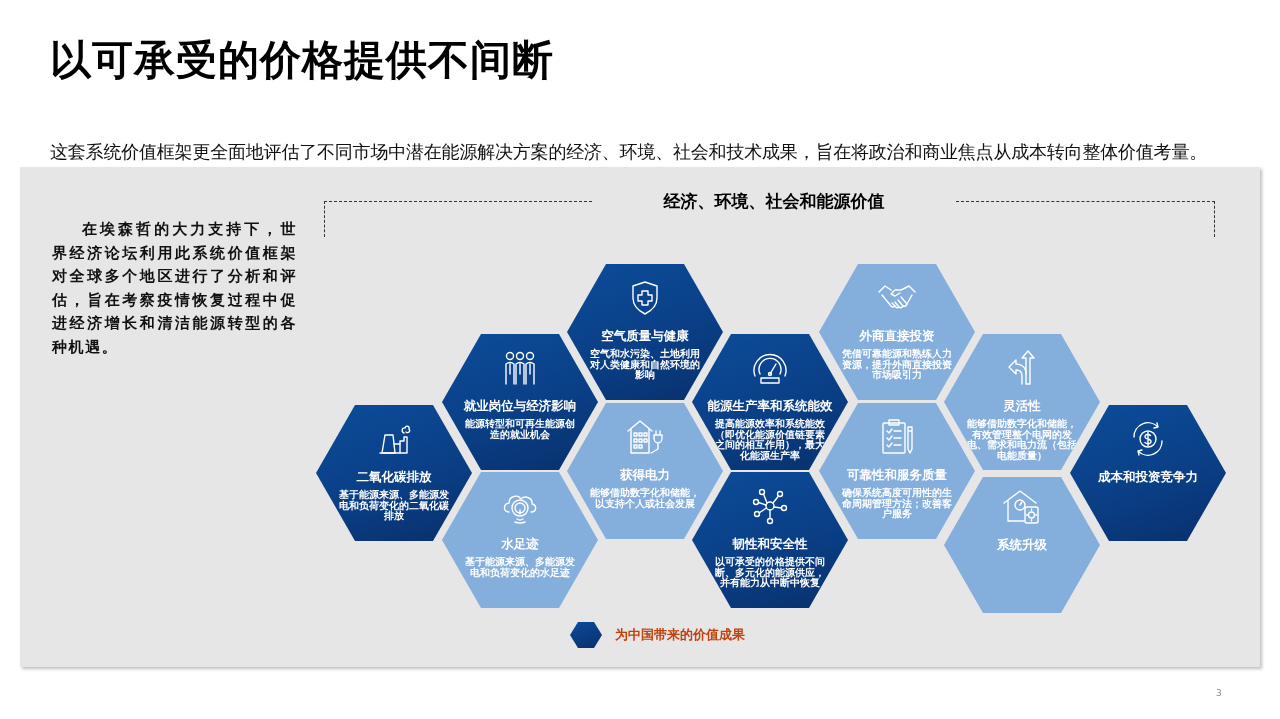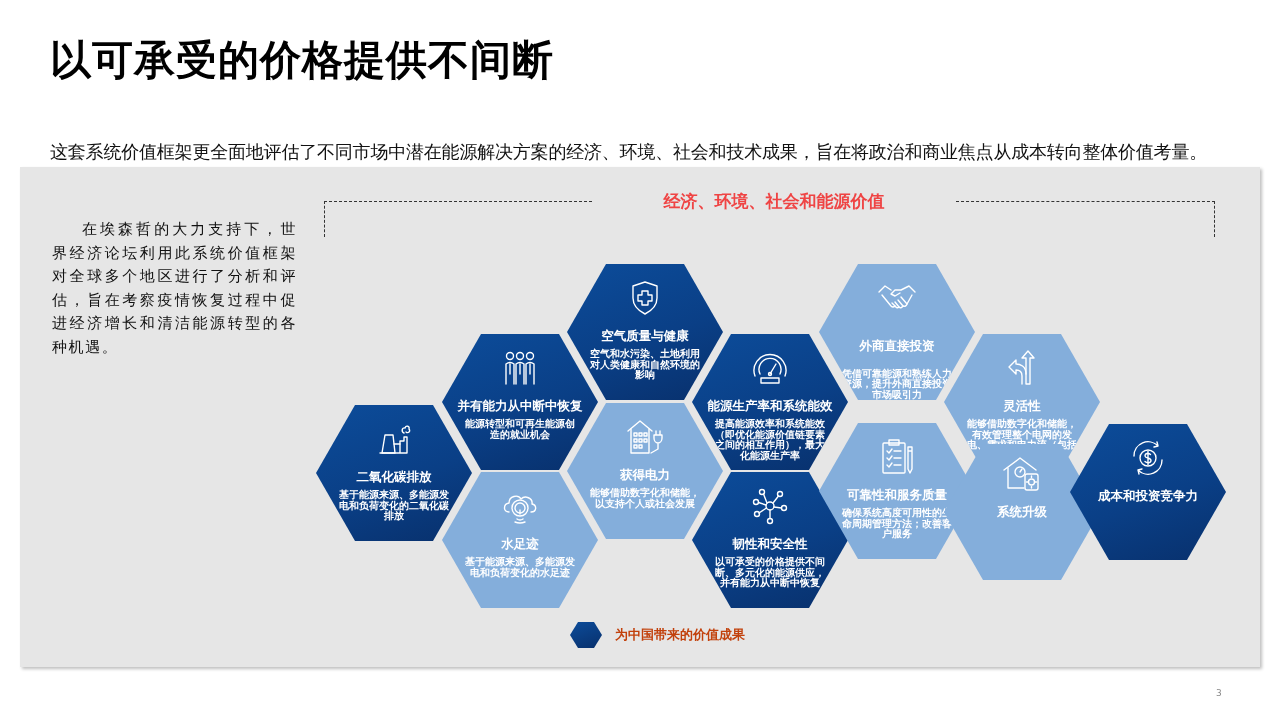--- a/index.html
+++ b/index.html
@@ -23,33 +23,33 @@
     background: #e6e6e6;
     box-shadow: 2px 2px 3px rgba(0,0,0,0.25);
   }
 
   .intro {
     position: absolute; left: 52px; top: 218px; width: 245px;
     font-size: 15px; line-height: 23.5px; letter-spacing: 1.6px; color: #111;
     text-align: justify;
   }
   .intro p { text-indent: 2em; }
-  .intro p.bold { font-weight: normal; margin-bottom: 26px; }
+  .intro p.bold { font-weight: bold; margin-bottom: 26px; }
 
   .bracket-left {
     position: absolute; left: 324px; top: 201px; width: 268px; height: 36px;
     border-top: 1px dashed #333; border-left: 1px dashed #333;
   }
   .bracket-right {
     position: absolute; left: 956px; top: 201px; width: 259px; height: 36px;
     border-top: 1px dashed #333; border-right: 1px dashed #333;
   }
   .section-title {
     position: absolute; left: 592px; top: 188px; width: 364px; text-align: center;
-    font-size: 17px; font-weight: bold; color: #ef4444; line-height: 26px;
+    font-size: 17px; font-weight: bold; color: #000000; line-height: 26px;
   }
 
   .hex {
     position: absolute; width: 156px; height: 136px;
     clip-path: polygon(25% 0, 75% 0, 100% 50%, 75% 100%, 25% 100%, 0 50%);
     display: flex; flex-direction: column; align-items: center;
     color: #fff; text-align: center;
   }
   .hex.dark { background: linear-gradient(160deg, #0c4c9a 0%, #0a3f86 55%, #08306c 100%); }
   .hex.light { background: #84aedb; }
@@ -105,21 +105,21 @@
     <svg viewBox="0 0 40 40">
         <circle cx="10" cy="8" r="3.5"></circle>
         <circle cx="20" cy="8" r="3.5"></circle>
         <circle cx="30" cy="8" r="3.5"></circle>
         <path d="M6 36 L6 16 Q10 13 14 16 L14 36"></path>
         <path d="M16 36 L16 16 Q20 13 24 16 L24 36"></path>
         <path d="M26 36 L26 16 Q30 13 34 16 L34 36"></path>
         <path d="M10 16 L10 26 M20 16 L20 26 M30 16 L30 26"></path>
       </svg>
   </div>
-  <div class="h-title">并有能力从中断中恢复</div>
+  <div class="h-title">就业岗位与经济影响</div>
   <div class="h-desc">能源转型和可再生能源创造的就业机会</div>
 </div>
 <div class="hex light" style="left:442px; top:472px;">
   <div class="icon">
     <svg viewBox="0 0 40 40">
         <path d="M9 26 C3 26 3 18 9 17 C9 10 18 8 21 13 C25 9 33 12 32 18 C37 19 37 26 31 26"></path>
         <circle cx="20" cy="22" r="8"></circle>
         <circle cx="20" cy="22" r="5"></circle>
         <path d="M20 24 L20 28 M17 33 Q20 35 23 33 M15 36 Q20 38 25 36"></path>
       </svg>
@@ -181,32 +181,32 @@
         <circle cx="34" cy="22" r="2.5"></circle>
         <circle cx="7" cy="28" r="2.5"></circle>
         <circle cx="20" cy="35" r="2.5"></circle>
         <path d="M17 17 L13.5 8 M23 17 L28.5 10 M16 19 L8.5 16.5 M24 21 L31.5 22 M16.5 22 L9 27 M20 24 L20 32.5"></path>
       </svg>
   </div>
   <div class="h-title">韧性和安全性</div>
   <div class="h-desc">以可承受的价格提供不间断、多元化的能源供应，并有能力从中断中恢复</div>
 </div>
 
-<div class="hex light" style="left:819px; top:264px;gap:10px;">
+<div class="hex light" style="left:819px; top:264px;">
   <div class="icon">
     <svg viewBox="0 0 40 40">
         <path d="M2 14 L8 8 L14 12 M38 14 L32 8 L24 12 L18 12 L14 16 L18 18 L23 15"></path>
         <path d="M5 17 L14 28 Q16 30 18 28 Q20 31 22 29 Q24 31 26 28 Q29 29 30 26 L35 17"></path>
         <path d="M18 28 L15 25 M22 29 L18 24 M26 28 L21 22 M30 26 L24 19"></path>
       </svg>
   </div>
   <div class="h-title">外商直接投资</div>
   <div class="h-desc">凭借可靠能源和熟练人力资源，提升外商直接投资市场吸引力</div>
 </div>
-<div class="hex light" style="left:819px; top:423px;">
+<div class="hex light" style="left:819px; top:403px;">
   <div class="icon">
     <svg viewBox="0 0 40 40">
         <rect x="6" y="6" width="22" height="30" rx="1"></rect>
         <rect x="12" y="3" width="10" height="5"></rect>
         <path d="M10 14 L12 16 L15 12 M17 14 L24 14 M10 21 L12 23 L15 19 M17 21 L24 21 M10 28 L12 30 L15 26 M17 28 L24 28"></path>
         <path d="M31 10 L35 10 L35 32 L33 36 L31 32 Z M31 14 L35 14"></path>
       </svg>
   </div>
   <div class="h-title">可靠性和服务质量</div>
   <div class="h-desc">确保系统高度可用性的生命周期管理方法；改善客户服务</div>
@@ -215,36 +215,36 @@
 <div class="hex light" style="left:944px; top:334px;">
   <div class="icon">
     <svg viewBox="0 0 40 40">
         <path d="M24 36 L24 10 L20 10 L26 3 L32 10 L28 10 L28 36 Z"></path>
         <path d="M24 26 C24 18 18 16 14 16 L14 12 L7 19 L14 26 L14 22 C18 22 20 24 20 28 L20 36"></path>
       </svg>
   </div>
   <div class="h-title">灵活性</div>
   <div class="h-desc">能够借助数字化和储能，有效管理整个电网的发电、需求和电力流（包括电能质量）</div>
 </div>
-<div class="hex light small-desc" style="left:944px; top:444px;">
+<div class="hex light small-desc" style="left:944px; top:477px;">
   <div class="icon" style="margin-top:8px;">
     <svg viewBox="0 0 40 40">
         <path d="M2 16 L18 4 L34 16"></path>
         <path d="M6 14 L6 34 L22 34"></path>
         <circle cx="18" cy="18" r="5"></circle>
         <path d="M18 18 L20 15"></path>
         <rect x="23" y="20" width="13" height="16" rx="2"></rect>
         <circle cx="29.5" cy="28" r="3"></circle>
         <path d="M29.5 22 L29.5 23.5 M29.5 32.5 L29.5 34 M24.5 28 L26 28 M33 28 L34.5 28"></path>
       </svg>
   </div>
   <div class="h-title">系统升级</div>
 </div>
 
-<div class="hex dark" style="left:1070px; top:424px;">
+<div class="hex dark" style="left:1070px; top:405px;">
   <div class="icon">
     <svg viewBox="0 0 40 40">
         <circle cx="20" cy="20" r="8"></circle>
         <path d="M22.5 16.5 C21 15 17 15 17 18 C17 20.5 23 19.5 23 22.5 C23 25 19 25.5 17 23.5 M20 13.5 L20 26.5"></path>
         <path d="M6 18 A14 14 0 0 1 30 8 M30 8 L29 4 M30 8 L26 9"></path>
         <path d="M34 22 A14 14 0 0 1 10 32 M10 32 L11 36 M10 32 L14 31"></path>
       </svg>
   </div>
   <div class="h-title">成本和投资竞争力</div>
 </div>

